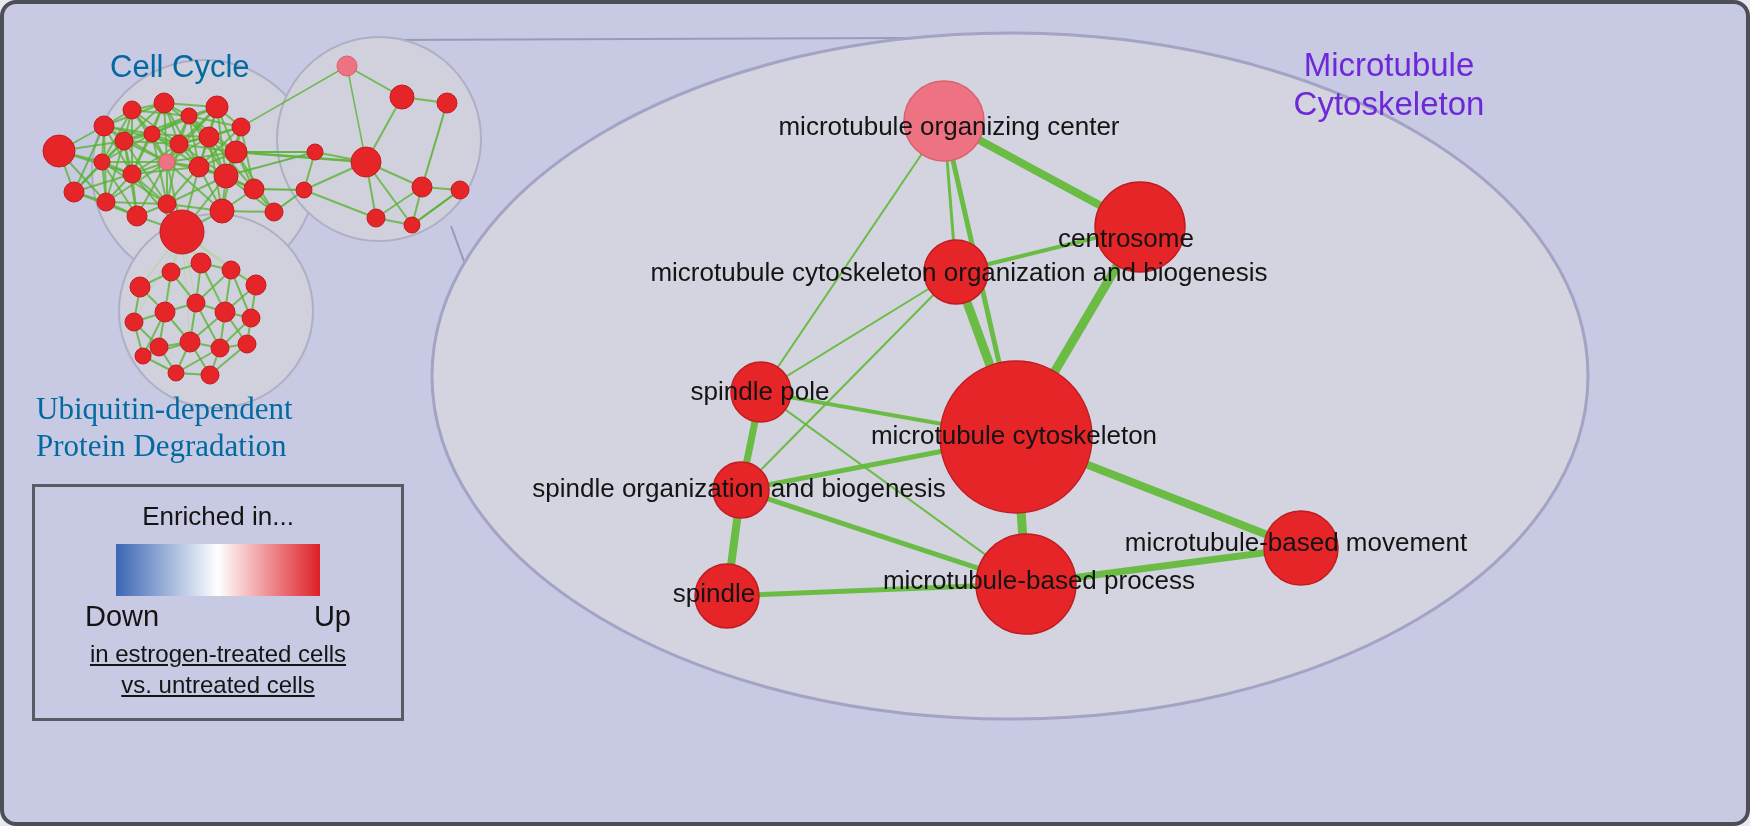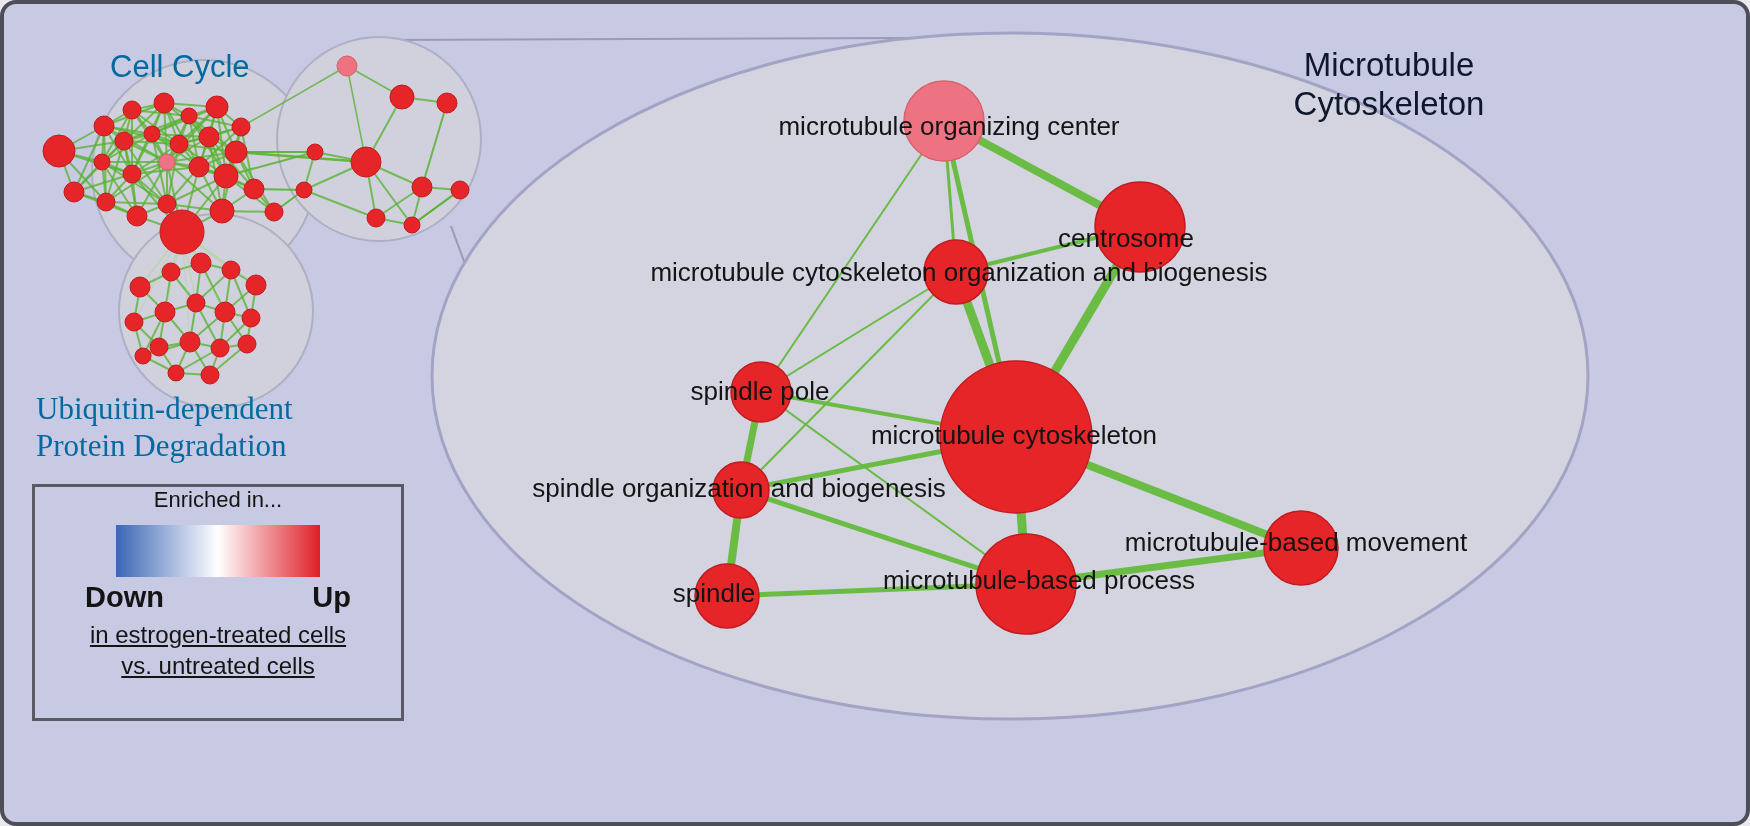--- a/index.html
+++ b/index.html
@@ -12,30 +12,30 @@
     border-radius:16px;
     overflow:hidden;
     font-family:"Liberation Sans","DejaVu Sans",sans-serif;
   }
   #scene{position:absolute;left:0;top:0;}
   #scene text{font-family:"Liberation Sans","DejaVu Sans",sans-serif;}
   .overlay{position:absolute;color:#141414;}
   .gray-label{color:#0369a1;font-size:31px;line-height:1.2;}
   .cell-cycle-label{left:106px;top:44px;}
   .ubiquitin-label{left:32px;top:386px;font-family:Liberation Serif, serif;}
-  .detail-title{left:1230px;top:42px;width:310px;text-align:center;font-size:33px;line-height:1.18;color:#0f172a;}
+  .detail-title{left:1230px;top:42px;width:310px;text-align:center;font-size:33px;line-height:1.18;color:#6d28d9;}
   .legend{
     left:28px;top:480px;width:372px;height:237px;
     box-sizing:border-box;
     border:3px solid #5a5a64;
     text-align:center;
   }
-  .legend-title{font-size:22px;}
+  .legend-title{font-size:26px;margin-top:14px;}
   .legend-bar{width:204px;height:52px;margin:12px auto 0 auto;}
-  .legend-ends{width:266px;margin:4px auto 0 auto;display:flex;justify-content:space-between;font-size:29px;font-weight:bold;}
+  .legend-ends{width:266px;margin:4px auto 0 auto;display:flex;justify-content:space-between;font-size:29px;}
   .legend-caption{font-size:24px;line-height:1.28;margin-top:6px;text-decoration:underline;}
 </style>
 </head>
 <body>
 
 <div class="stage">
 
   <svg id="scene" width="1750" height="826" viewBox="0 0 1750 826">
       <line x1="383" y1="36" x2="902" y2="34" stroke="#9a9ab6" stroke-width="2"></line>
       <line x1="447" y1="222" x2="590" y2="610" stroke="#9a9ab6" stroke-width="2"></line>

